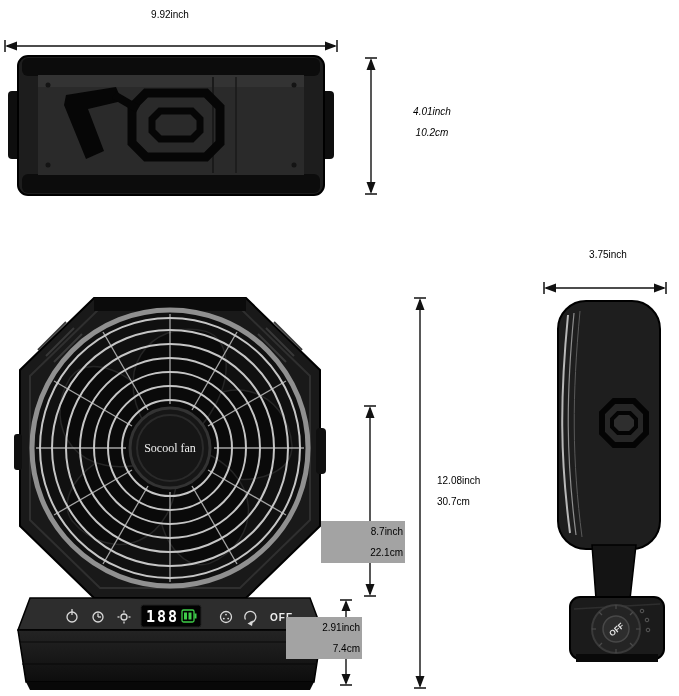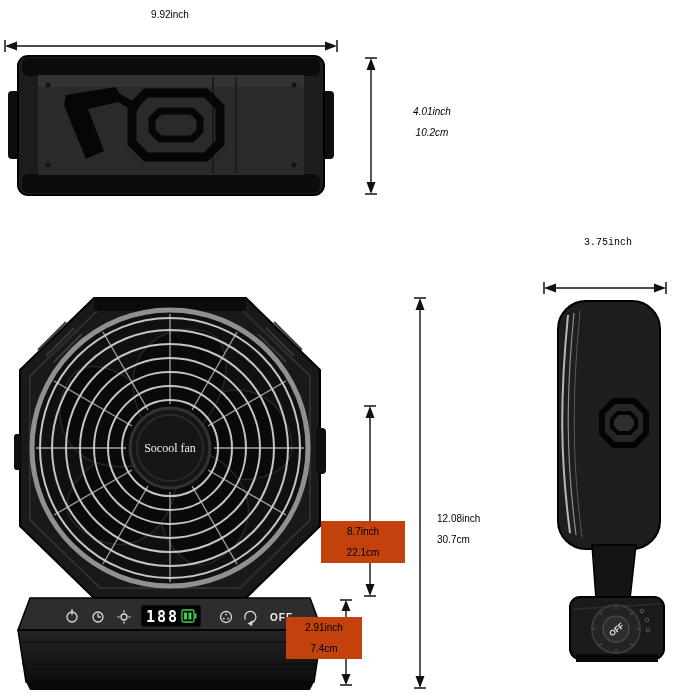--- a/index.html
+++ b/index.html
@@ -9,21 +9,21 @@
     position:relative; width:679px; height:696px;
     background:#ffffff; overflow:hidden; margin:0 auto;
   }
   .abs { position:absolute; }
   svg { display:block; }
   .dim-label {
     position:absolute; text-align:center; font-size:10px;
     line-height:21px; color:#000000; z-index:5;
   }
   .dim-label span { display:block; }
-  .dim-label.on-line { background:#c2410c; padding:0 2px; }
+  .dim-label.on-line { background:#a3a3a3; padding:0 2px;text-align:right; }
   .dim-label.align-left { text-align:left; }
 </style>
 </head>
 <body>
 
 <div class="canvas">
 
   <svg class="abs" style="left:8px; top:55px;" width="326" height="141" viewBox="0 0 326 141">
     <g>
       <rect x="0" y="36" width="14" height="68" rx="4" fill="#0e0e0e"></rect>
@@ -257,25 +257,25 @@
 
   <div class="dim-label" style="left:55px; top:4px; width:230px;">
     <span>9.92inch</span>
   </div>
 
   <div class="dim-label" style="left:387px; top:101px; width:90px;font-style:italic;">
     <span>4.01inch</span>
     <span>10.2cm</span>
   </div>
 
-  <div class="dim-label" style="left:553px; top:232px; width:110px;font-family:Liberation Mono, monospace;">
+  <div class="dim-label" style="left:553px; top:244px; width:110px;">
     <span>3.75inch</span>
   </div>
 
-  <div class="dim-label align-left" style="left:437px; top:508px; width:85px;">
+  <div class="dim-label align-left" style="left:437px; top:470px; width:85px;">
     <span>12.08inch</span>
     <span>30.7cm</span>
   </div>
 
   <div class="dim-label on-line" style="left:321px; top:521px; width:84px;">
     <span>8.7inch</span>
     <span>22.1cm</span>
   </div>
 
   <div class="dim-label on-line" style="left:286px; top:617px; width:76px;">

